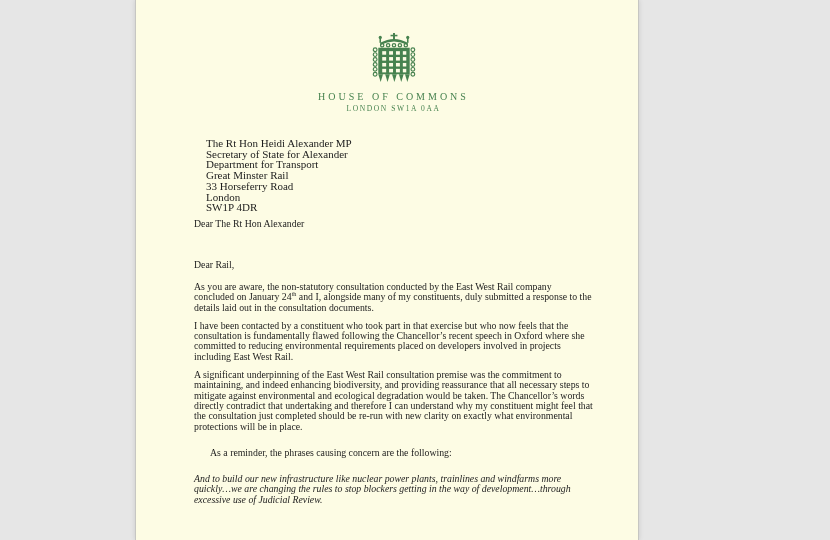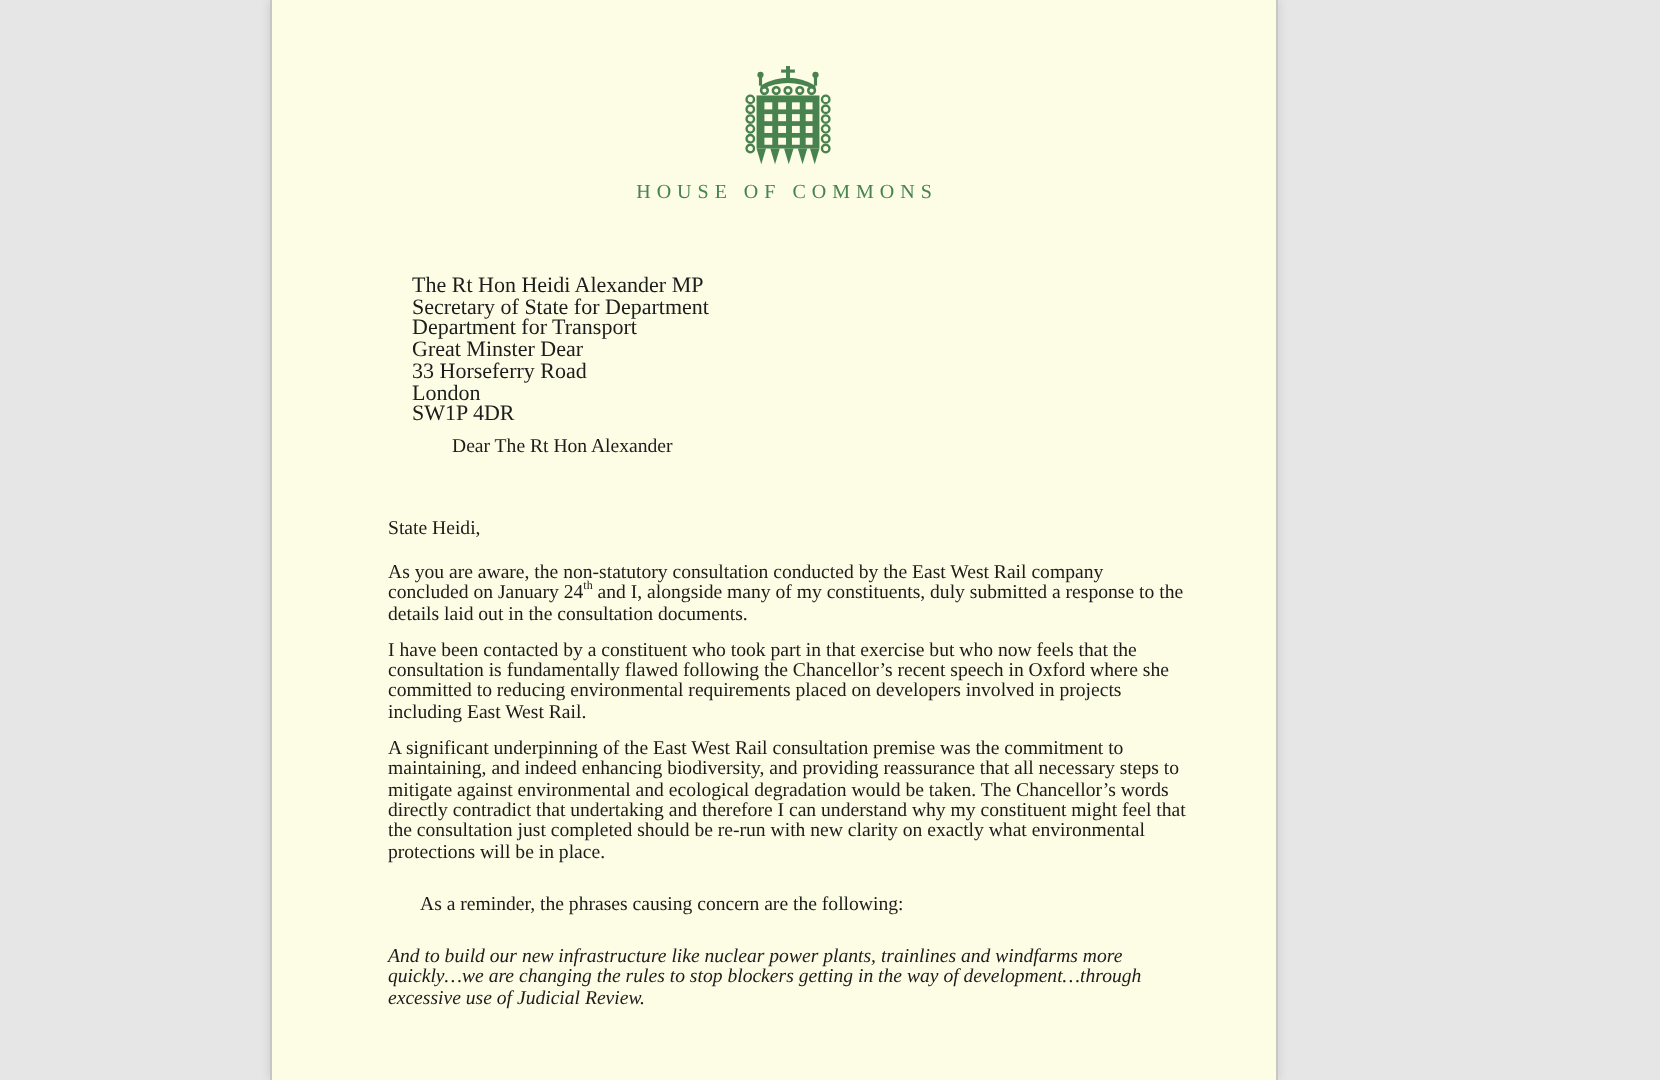--- a/index.html
+++ b/index.html
@@ -68,21 +68,20 @@
     right: 46px;
     display: flex;
     justify-content: space-between;
     font-size: 9.8px;
   }
   .addressee {
     position: absolute;
     top: 218px;
     left: 58px;
     font-size: 9.8px;
-    margin-left: 32px;
   }
   .salutation {
     position: absolute;
     top: 259px;
     left: 58px;
     font-size: 9.8px;
   }
   .body-block {
     position: absolute;
     top: 282px;
@@ -163,36 +162,37 @@
             <circle cx="2.8" cy="42" r="1.9"></circle>
           <circle cx="41.2" cy="17" r="1.9"></circle>
             <circle cx="41.2" cy="22" r="1.9"></circle>
             <circle cx="41.2" cy="27" r="1.9"></circle>
             <circle cx="41.2" cy="32" r="1.9"></circle>
             <circle cx="41.2" cy="37" r="1.9"></circle>
             <circle cx="41.2" cy="42" r="1.9"></circle>
         </g>
       </svg>
       <div class="org-line">HOUSE OF COMMONS</div>
+      <div class="loc-line">LONDON SW1A 0AA</div>
     </div>
 
     <div class="recipient">
       <div>The Rt Hon Heidi Alexander MP</div>
-      <div>Secretary of State for Department</div>
+      <div>Secretary of State for Alexander</div>
       <div>Department for Transport</div>
-      <div>Great Minster Dear</div>
+      <div>Great Minster Rail</div>
       <div>33 Horseferry Road</div>
       <div>London</div>
       <div>SW1P 4DR</div>
     </div>
 
 
     <div class="addressee">Dear The Rt Hon Alexander</div>
 
-    <div class="salutation">State Heidi,</div>
+    <div class="salutation">Dear Rail,</div>
 
     <div class="body-block">
       <p><span>As you are aware, the non-statutory consultation conducted by the East West Rail company concluded on January 24</span><sup>th</sup><span> and I, alongside many of my constituents, duly submitted a response to the details laid out in the consultation documents.</span></p>
       <p>I have been contacted by a constituent who took part in that exercise but who now feels that the consultation is fundamentally flawed following the Chancellor’s recent speech in Oxford where she committed to reducing environmental requirements placed on developers involved in projects including East West Rail.</p>
       <p>A significant underpinning of the East West Rail consultation premise was the commitment to maintaining, and indeed enhancing biodiversity, and providing reassurance that all necessary steps to mitigate against environmental and ecological degradation would be taken. The Chancellor’s words directly contradict that undertaking and therefore I can understand why my constituent might feel that the consultation just completed should be re-run with new clarity on exactly what environmental protections will be in place.</p>
       <p class="last-normal">As a reminder, the phrases causing concern are the following:</p>
       <div class="quote-block">
         <p>And to build our new infrastructure like nuclear power plants, trainlines and windfarms more quickly…we are changing the rules to stop blockers getting in the way of development…through excessive use of Judicial Review.</p>
       </div>
     </div>

